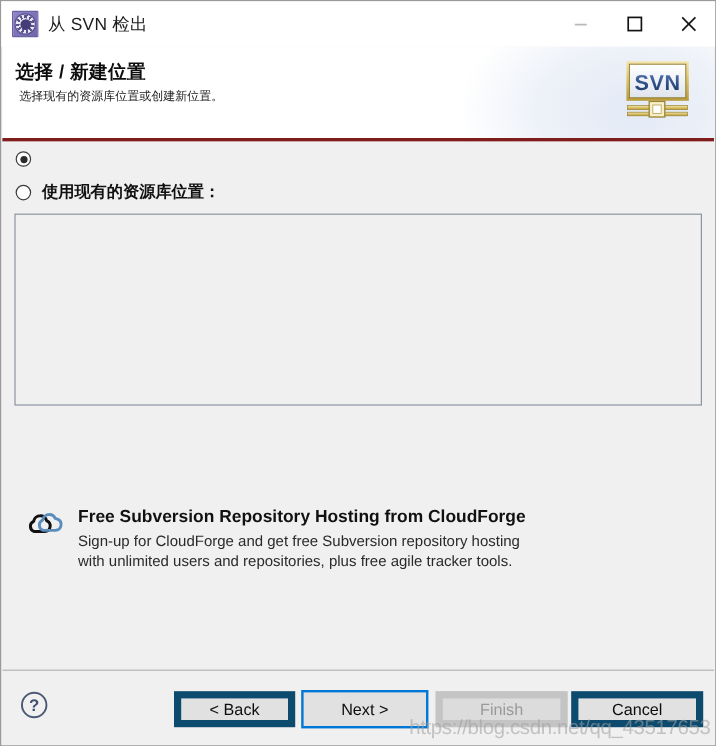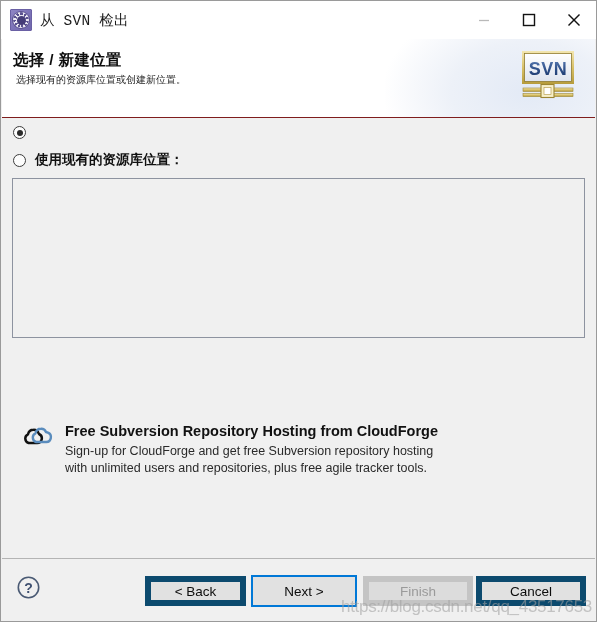--- a/index.html
+++ b/index.html
@@ -24,21 +24,20 @@
 
   
   .titlebar {
     position: absolute;
     left: 0; top: 0;
     width: 595px;
     height: 38px;
     background: #ffffff;
     display: flex;
     align-items: center;
-    font-family: Liberation Mono, monospace;
   }
   .title-icon {
     margin-left: 9px;
     width: 22px;
     height: 22px;
     background: linear-gradient(135deg, #8f86c4 0%, #7d74b8 50%, #6f66ac 100%);
     border: 1px solid #6a60a4;
     box-sizing: border-box;
     position: relative;
     border-radius: 1px;
@@ -91,21 +90,21 @@
   }
   .win-btn svg { display: block; }
 
   
   .header {
     position: absolute;
     left: 1px; top: 38px;
     width: 593px;
     height: 79px;
     background: #ffffff;
-    border-bottom: 1px solid #7f1d1d;
+    border-bottom: 3px solid #7f1d1d;
     box-sizing: border-box;
     overflow: hidden;
   }
   .header-glow {
     position: absolute;
     right: -20px; top: -40px;
     width: 230px;
     height: 150px;
     background: radial-gradient(ellipse at 62% 62%, #e3eaf6 0%, #edf1f8 38%, rgba(255,255,255,0) 72%);
     pointer-events: none;

